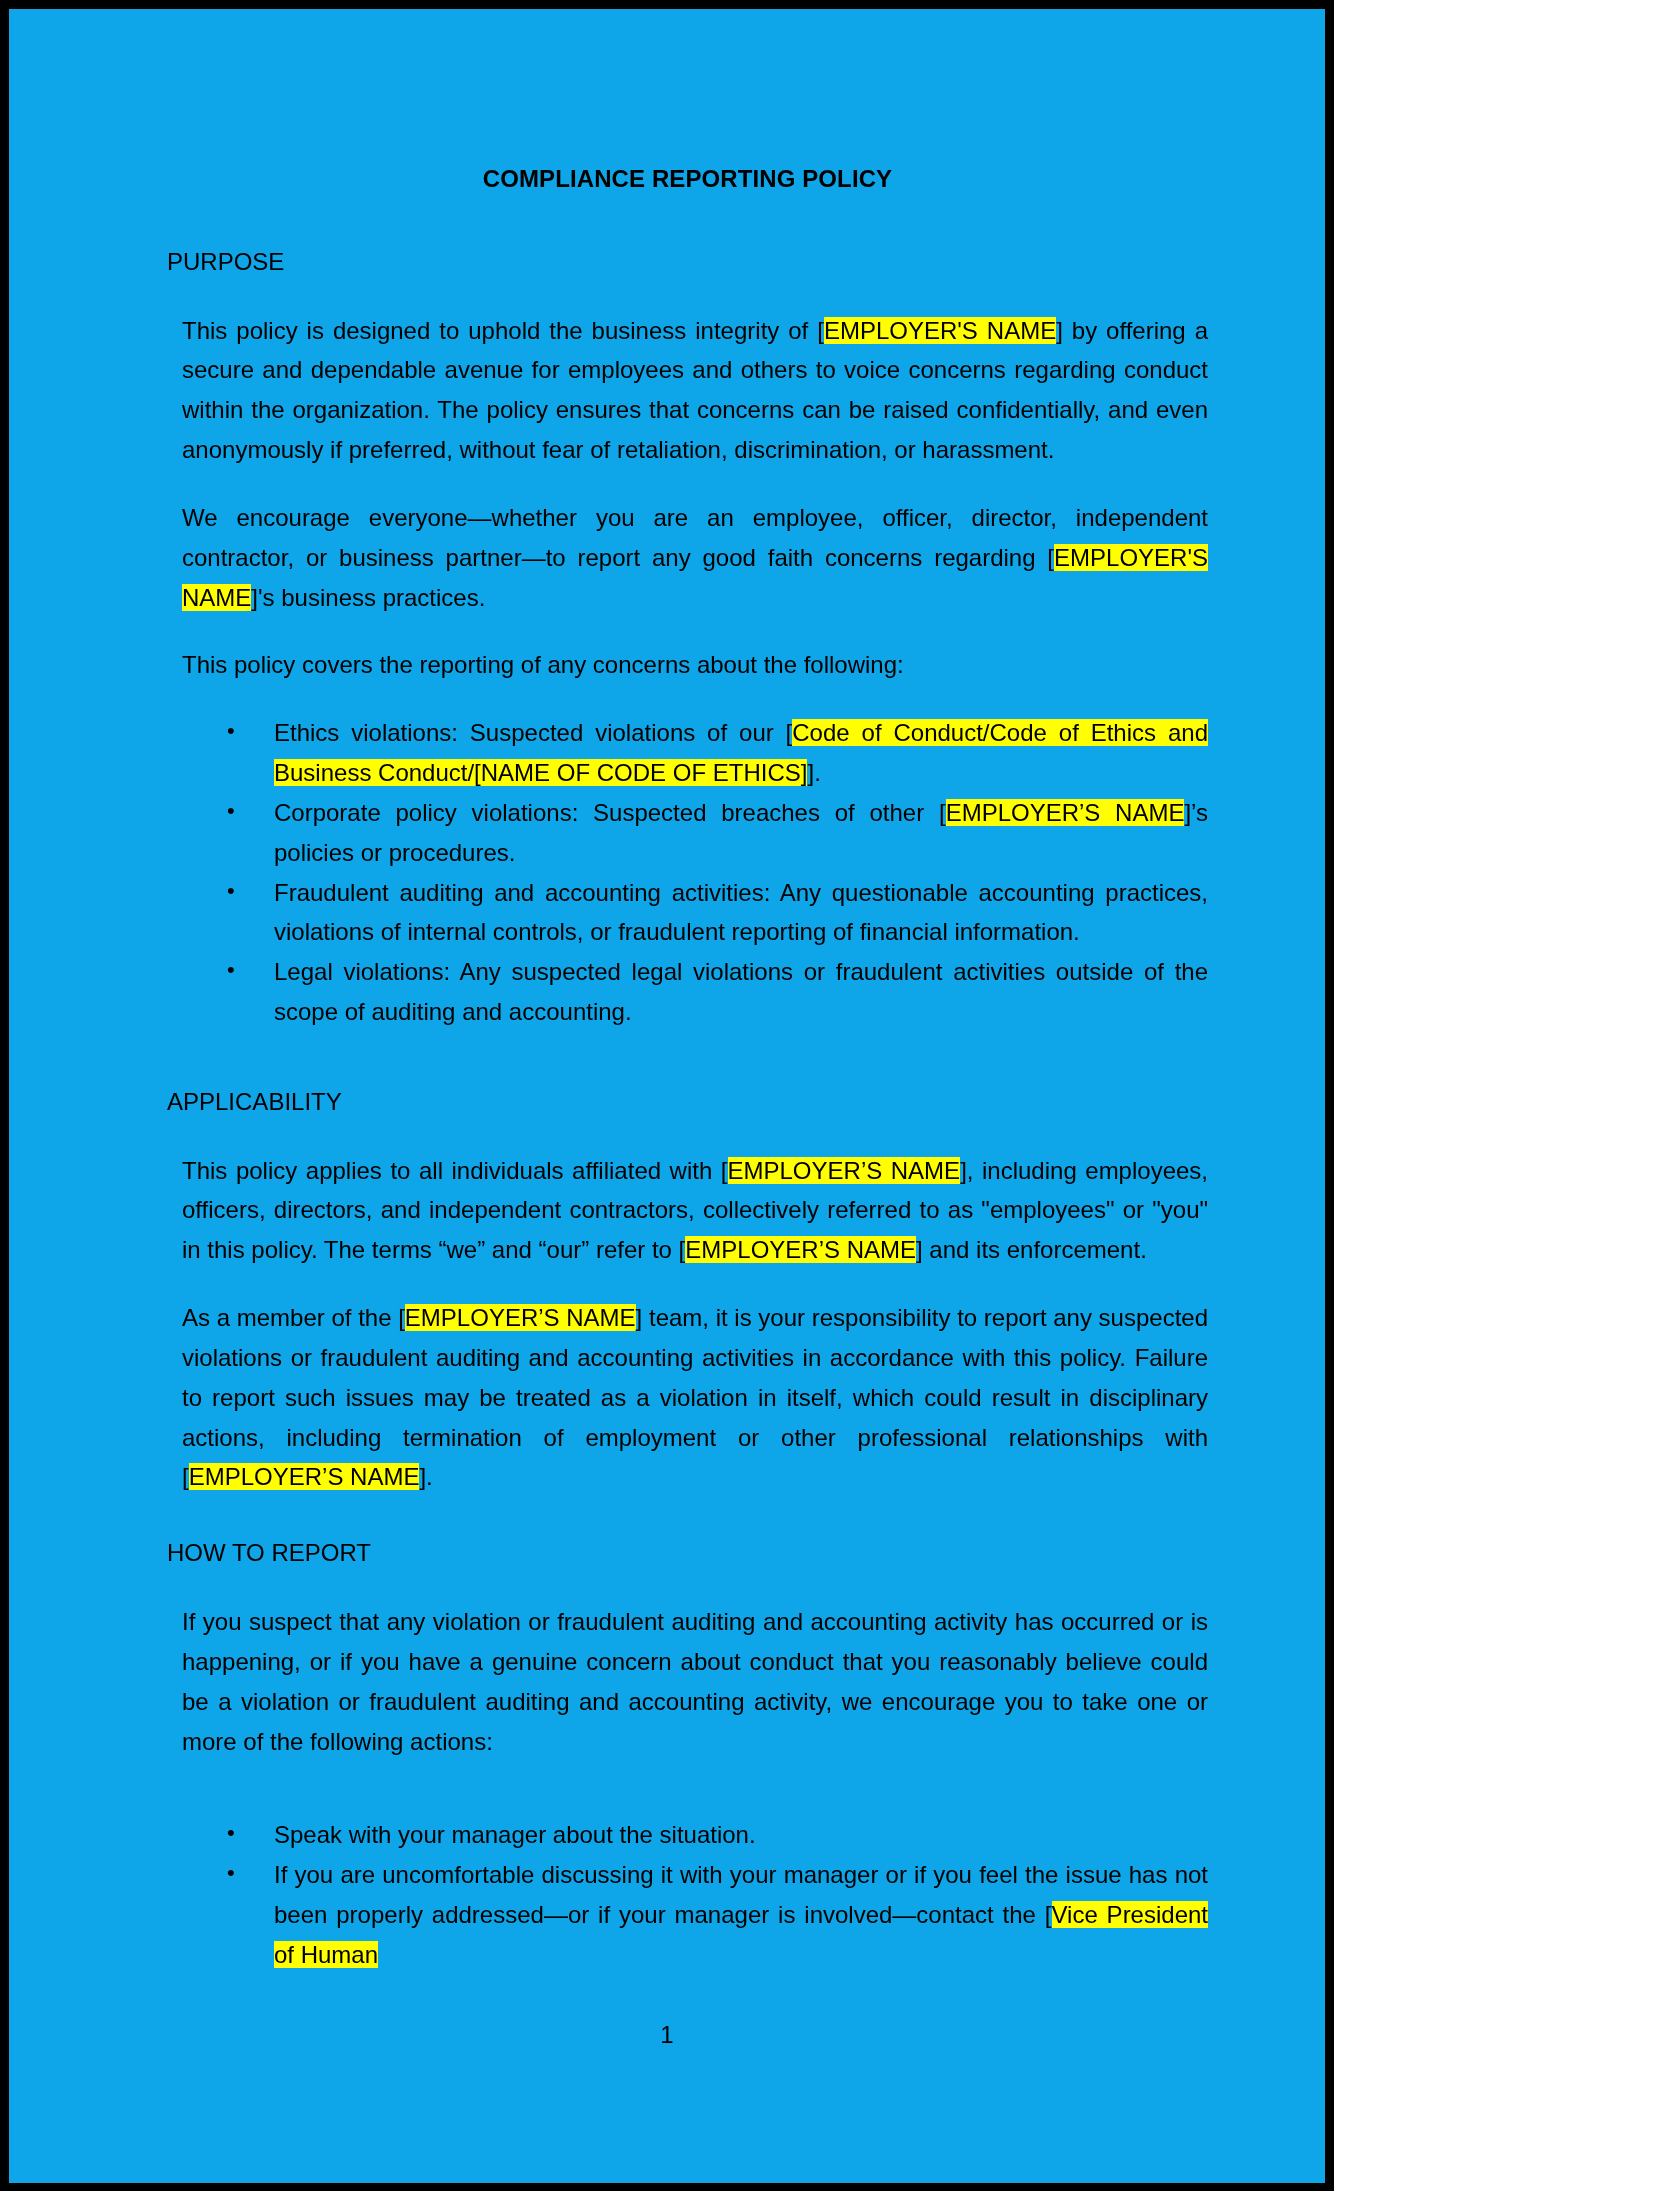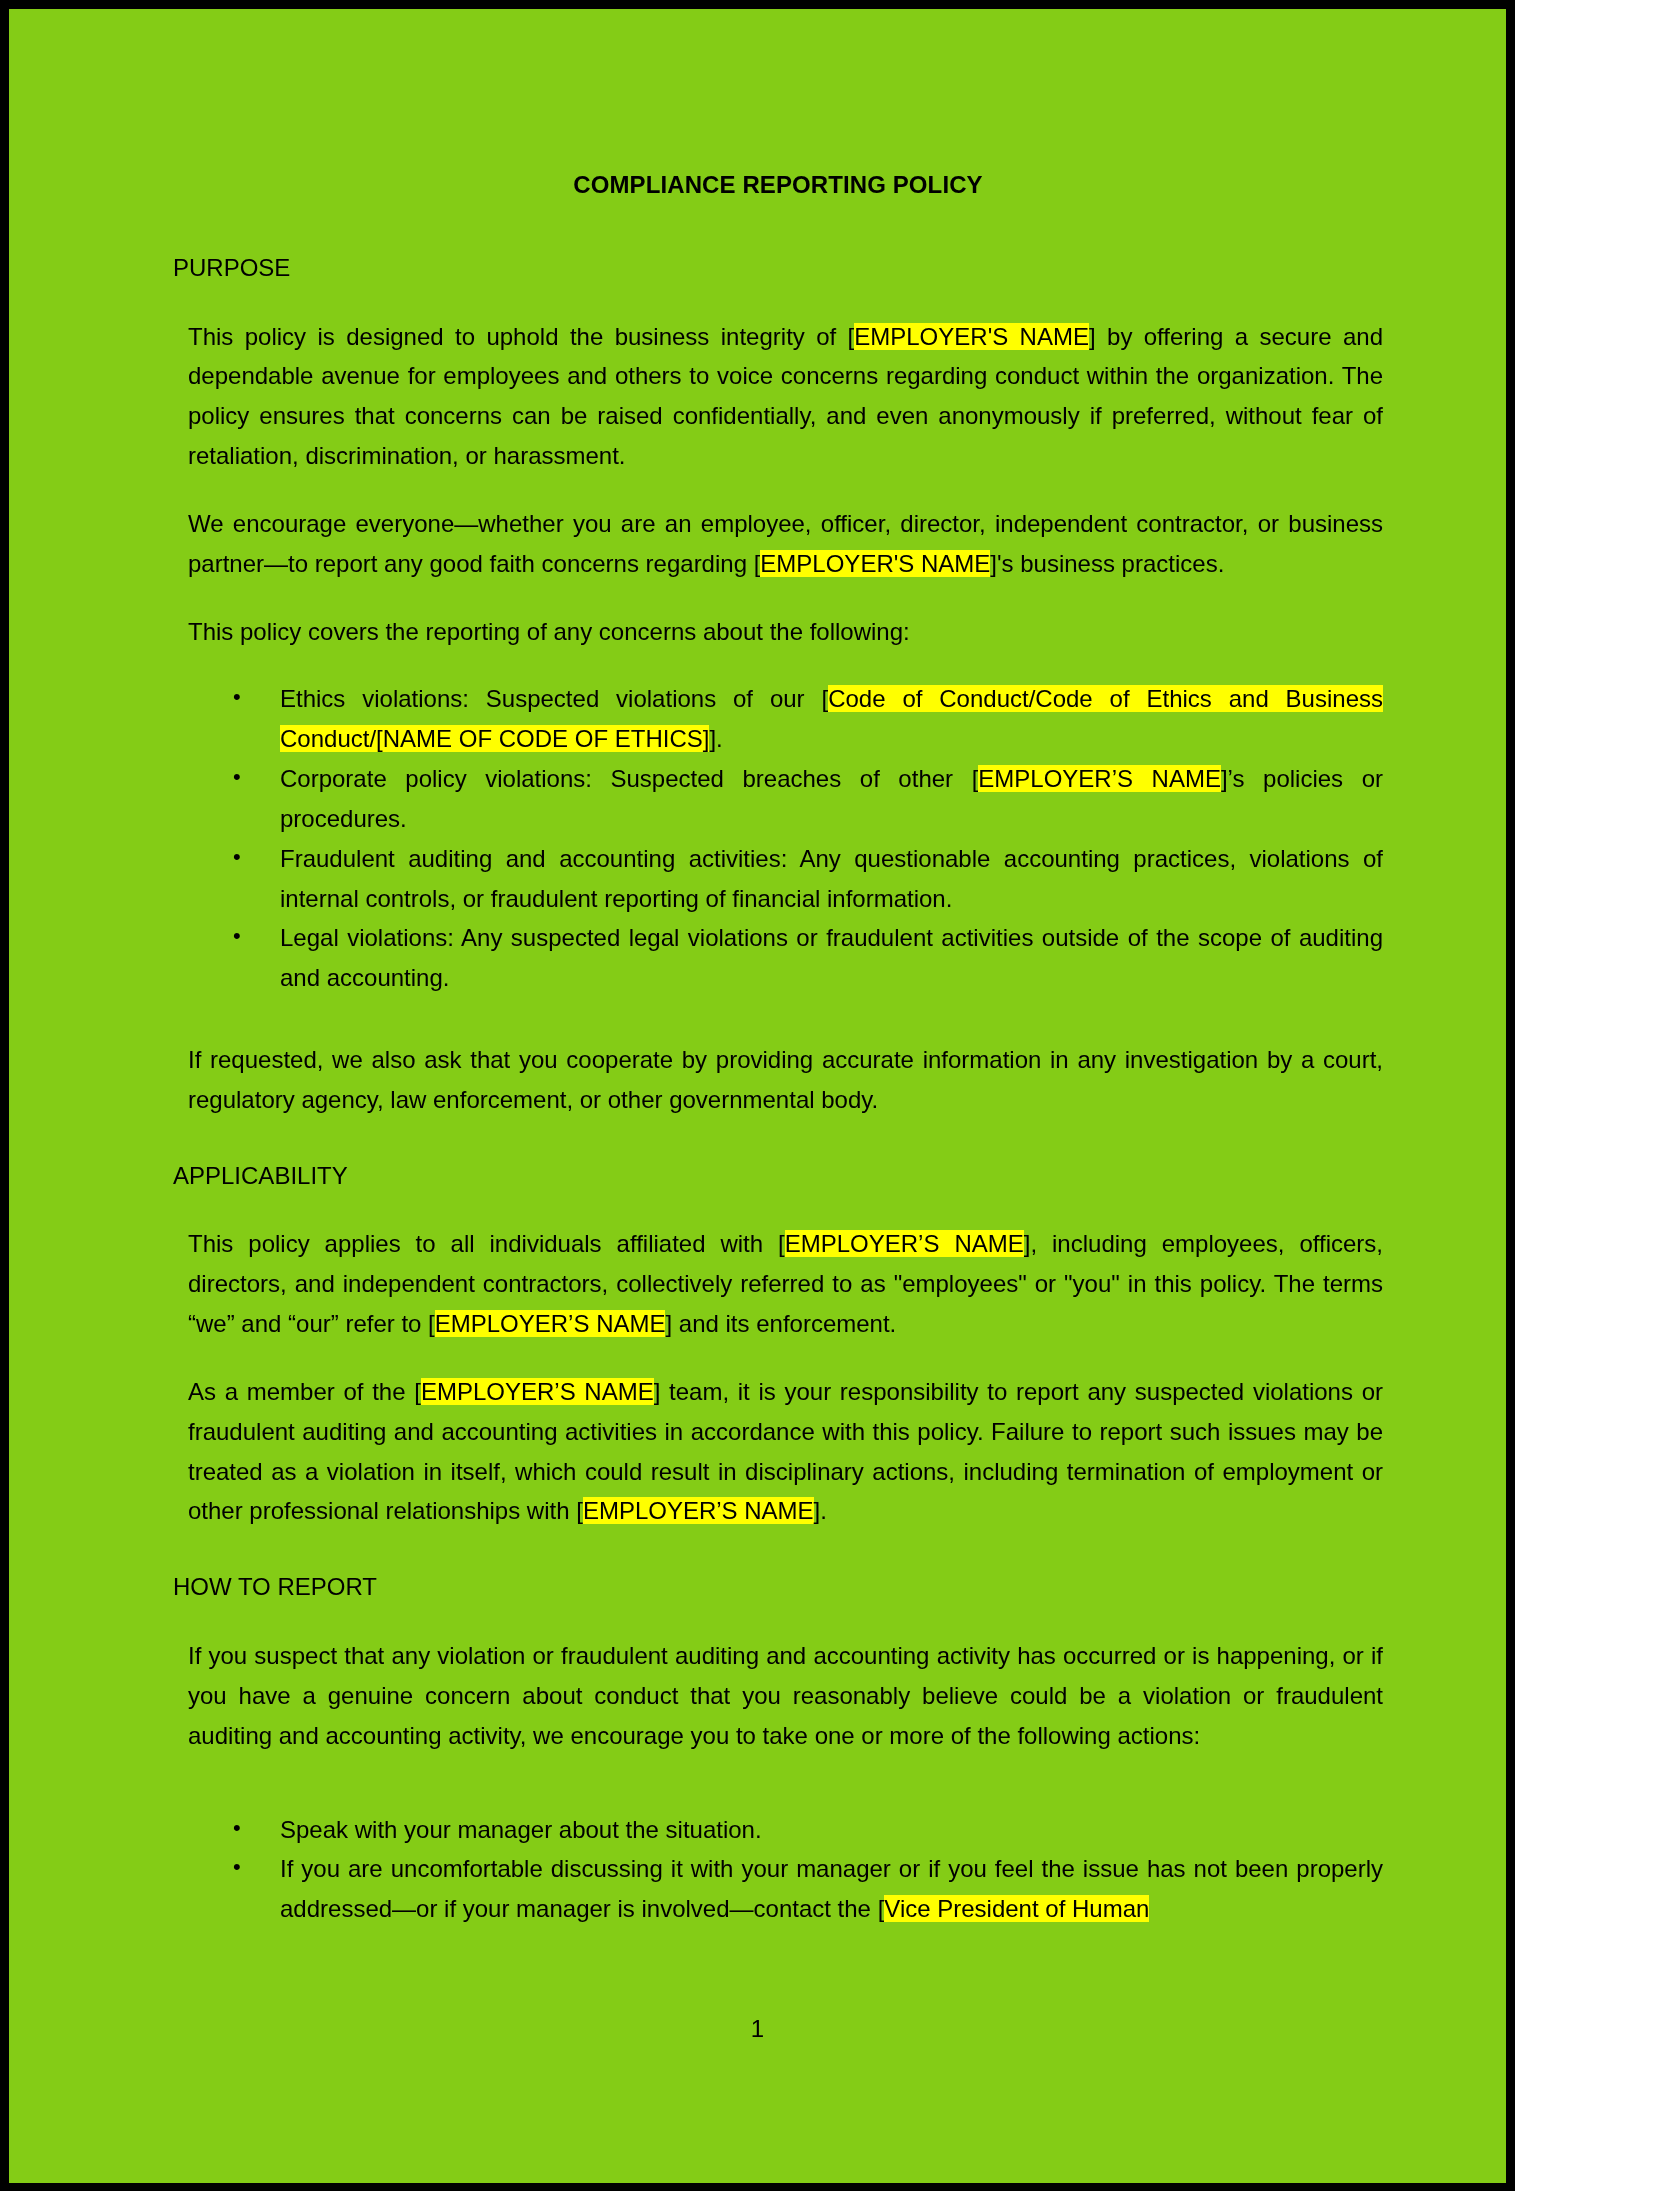--- a/index.html
+++ b/index.html
@@ -8,25 +8,25 @@
     background: #ffffff;
   }
   body {
     width: 1675px;
     height: 2192px;
     font-family: "Liberation Sans", sans-serif;
     overflow: hidden;
   }
   .page-frame {
     box-sizing: border-box;
-    width: 1515px;
+    width: 1334px;
     height: 2192px;
     border: 9.7px solid #000000;
-    background: #84cc16;
-    padding: 8px;
+    background: #0ea5e9;
+    padding: 2px;
     position: relative;
   }
   .page-inner {
     box-sizing: border-box;
     width: 100%;
     height: 100%;
     padding: 154px 115px 0 156px;
     position: relative;
   }
   .doc-title {
@@ -114,21 +114,20 @@
 
     <ul class="bullet-list">
       <li class="bullet-item"><span class="marker">•</span><span>Ethics violations: Suspected violations of our [</span><span class="hl">Code of Conduct/Code of Ethics and Business Conduct/[NAME OF CODE OF ETHICS]</span><span>].</span></li>
       <li class="bullet-item"><span class="marker">•</span><span>Corporate policy violations: Suspected breaches of other [</span><span class="hl">EMPLOYER’S NAME</span><span>]’s policies or procedures.</span></li>
       <li class="bullet-item"><span class="marker">•</span><span>Fraudulent auditing and accounting activities: Any questionable accounting practices, violations of internal controls, or fraudulent reporting of financial information.</span></li>
       <li class="bullet-item"><span class="marker">•</span><span>Legal violations: Any suspected legal violations or fraudulent activities outside of the scope of auditing and accounting.</span></li>
     </ul>
 
     <div class="spacer-sm"></div>
 
-    <p class="para">If requested, we also ask that you cooperate by providing accurate information in any investigation by a court, regulatory agency, law enforcement, or other governmental body.</p>
 
     <div class="spacer-sm"></div>
 
     <div class="section-heading">APPLICABILITY</div>
 
     <p class="para"><span>This policy applies to all individuals affiliated with [</span><span class="hl">EMPLOYER’S NAME</span><span>], including employees, officers, directors, and independent contractors, collectively referred to as "employees" or "you" in this policy. The terms “we” and “our” refer to [</span><span class="hl">EMPLOYER’S NAME</span><span>] and its enforcement.</span></p>
 
     <p class="para"><span>As a member of the [</span><span class="hl">EMPLOYER’S NAME</span><span>] team, it is your responsibility to report any suspected violations or fraudulent auditing and accounting activities in accordance with this policy. Failure to report such issues may be treated as a violation in itself, which could result in disciplinary actions, including termination of employment or other professional relationships with [</span><span class="hl">EMPLOYER’S NAME</span><span>].</span></p>
 
     <div class="spacer-sm"></div>

